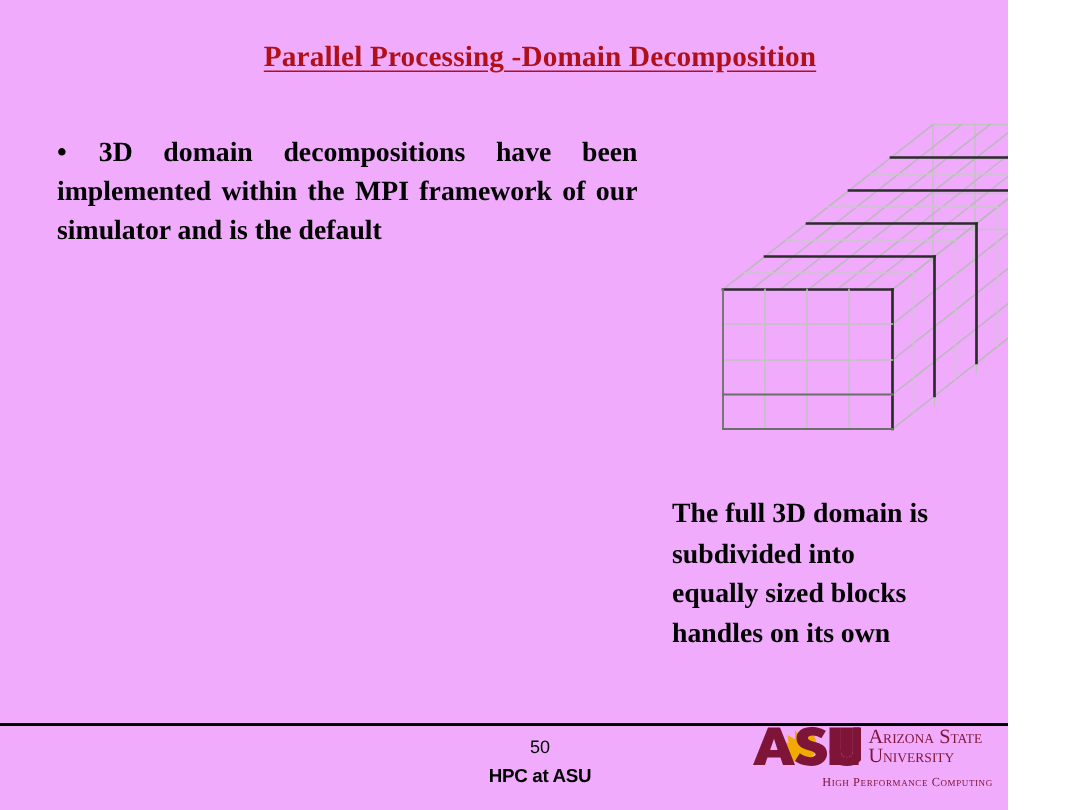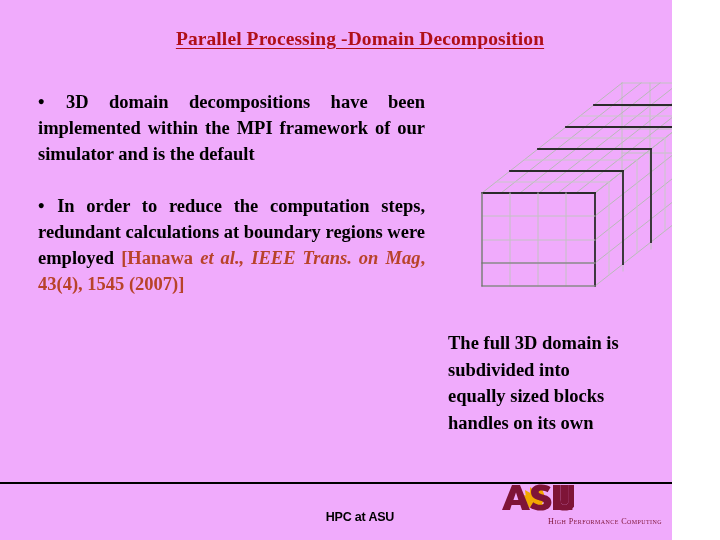--- a/index.html
+++ b/index.html
@@ -183,27 +183,20 @@
 
   <div id="title">Parallel Processing -Domain Decomposition</div>
 
   <div id="bullets">
 
     <div class="bullet first">
       <span class="dot">•</span>
       <span>3D domain decompositions have been implemented within the MPI framework of our simulator and is the default</span>
     </div>
 
-    <div class="bullet">
-      <span class="dot">•</span>
-      <span>In order to reduce the computation steps, redundant calculations at boundary regions were employed</span>
-      <span class="cite">
-        <span>[Hanawa </span><i>et al., IEEE Trans. on Mag</i><span>, 43(4), 1545 (2007)]</span>
-      </span>
-    </div>
 
   </div>
 
   <div id="diagram">
     <svg width="275" height="235" viewBox="0 0 275 235" xmlns="http://www.w3.org/2000/svg">
       <g fill="none" stroke-linecap="square">
 
         <g stroke="#c2c2c2" stroke-width="1">
 
           <path d="M182 5 L182 98"></path>
@@ -295,20 +288,21 @@
   </div>
 
   <div id="caption">
     <div>The full 3D domain is</div>
     <div>subdivided into</div>
     <div>equally sized blocks</div>
     <div>handles on its own</div>
   </div>
 
   <div id="footer-rule"></div>
+  <div id="page-number">50</div>
   <div id="footer-label">HPC at ASU</div>
 
   <div id="asu-logo">
     <div id="asu-mark-row">
       <div id="asu-letters-wrap">
         <svg id="asu-letters" width="74" height="27" viewBox="0 0 74 27" xmlns="http://www.w3.org/2000/svg">
 
           <g fill="#f2a900">
             <path d="M30 3 L40 12 L30 11 Z"></path>
             <path d="M41 2 L45 13 L36 9 Z"></path>
@@ -326,19 +320,23 @@
             <path d="M31 8 C31 3.2 35.5 0.6 41 0.6 C45.2 0.6 48.6 1.8 50.6 3.2 L47.6 8.2 C46 7.2 43.8 6.4 41.6 6.4 C39.8 6.4 38.6 7 38.6 8 C38.6 11.4 51.4 9.6 51.4 18.2 C51.4 23.6 46.6 26.6 40.8 26.6 C36 26.6 32.2 25.2 30 23.4 L33.2 18.2 C35 19.6 37.8 20.8 40.4 20.8 C42.4 20.8 43.8 20.1 43.8 18.9 C43.8 15.5 31 17.3 31 8 Z"></path>
 
             <path d="M53 1 L60.6 1 L60.6 16.4 C60.6 19.4 62.2 20.8 64.6 20.8 C67 20.8 68.6 19.4 68.6 16.4 L68.6 1 L72.4 1 L72.4 26 L68.8 26 L68.8 1 Z"></path>
             <rect x="53" y="1" width="7.6" height="25" rx="0"></rect>
             <path d="M53 16.4 C53 22.6 57.6 26.6 64.6 26.6 C71.6 26.6 76 22.6 76 16.4 L76 1 L68.6 1 L68.6 16.4 C68.6 19.4 67 20.8 64.6 20.8 C62.2 20.8 60.6 19.4 60.6 16.4 Z"></path>
           </g>
 
           <rect x="71.5" y="1" width="1.4" height="1.4" fill="#7e1437"></rect>
         </svg>
       </div>
+      <div id="asu-wordmark">
+        <div>Arizona State</div>
+        <div>University</div>
+      </div>
     </div>
     <div id="asu-sub">
       <div class="l2">High Performance Computing</div>
     </div>
   </div>
 
 </div>
 
 </body></html>

